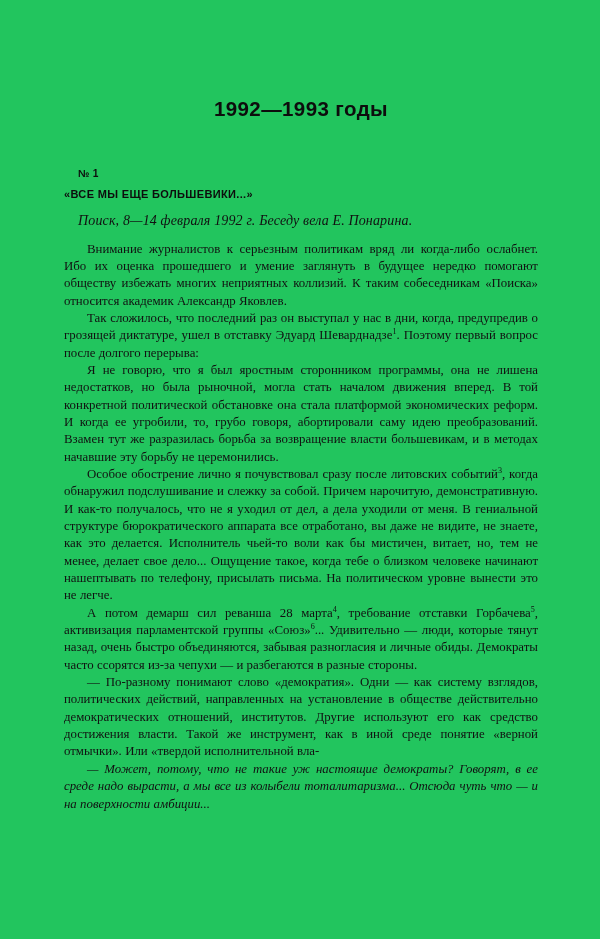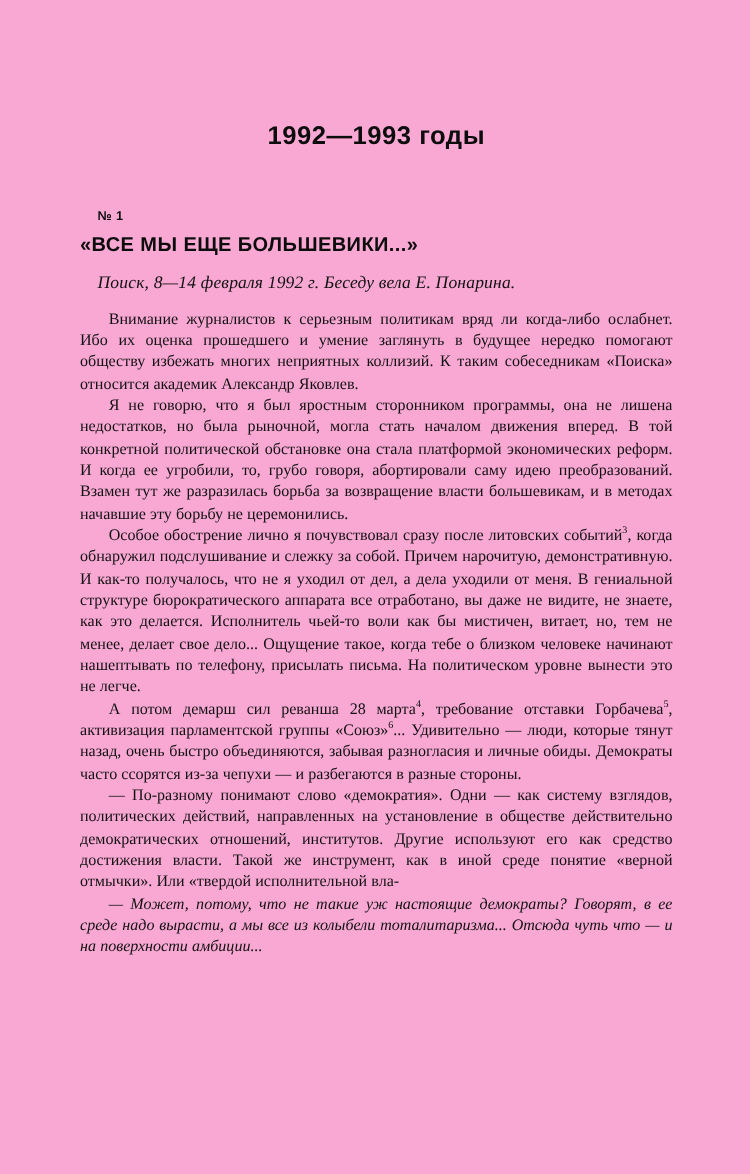--- a/index.html
+++ b/index.html
@@ -13,21 +13,21 @@
     position: relative;
     font-family: "Liberation Serif", serif;
     color: #111111;
     overflow: hidden;
   }
   .page {
     position: absolute;
     left: 0; top: 0;
     width: 600px;
     height: 939px;
-    background: #f9a8d4;
+    background: #22c55e;
   }
   .content {
     position: absolute;
     left: 64px;
     top: 0;
     width: 474px;
   }
 
   
   .chapter-title {
@@ -50,21 +50,21 @@
     margin: 0;
     padding-top: 47px;
     padding-left: 14px;
     color: #0d0d0d;
   }
 
   
   .doc-headline {
     font-family: "Liberation Sans", sans-serif;
     font-weight: bold;
-    font-size: 16px;
+    font-size: 11px;
     letter-spacing: 0.35px;
     margin: 0;
     padding-top: 8.5px;
     color: #0d0d0d;
   }
 
   
   .doc-source {
     font-family: "Liberation Serif", serif;
     font-style: italic;
@@ -109,20 +109,21 @@
     <p class="doc-number">№ 1</p>
 
     <p class="doc-headline">«ВСЕ МЫ ЕЩЕ БОЛЬШЕВИКИ...»</p>
 
     <p class="doc-source">Поиск, 8—14 февраля 1992 г. Беседу вела Е. Понарина.</p>
 
     <div class="body-block">
 
       <p class="para"><span>Внимание журналистов к серьезным политикам вряд ли когда-либо ослабнет. Ибо их оценка прошедшего и умение заглянуть в будущее нередко помогают обществу избежать многих неприятных коллизий. К таким собеседникам «Поиска» относится академик Александр Яковлев.</span></p>
 
+      <p class="para"><span>Так сложилось, что последний раз он выступал у нас в дни, когда, предупредив о грозящей диктатуре, ушел в отставку Эдуард Шеварднадзе</span><sup class="fn">1</sup><span>. Поэтому первый вопрос после долгого перерыва:</span></p>
 
 
 
       <p class="para"><span>Я не говорю, что я был яростным сторонником программы, она не лишена недостатков, но была рыночной, могла стать началом движения вперед. В той конкретной политической обстановке она стала платформой экономических реформ. И когда ее угробили, то, грубо говоря, абортировали саму идею преобразований. Взамен тут же разразилась борьба за возвращение власти большевикам, и в методах начавшие эту борьбу не церемонились.</span></p>
 
       <p class="para"><span>Особое обострение лично я почувствовал сразу после литовских событий</span><sup class="fn">3</sup><span>, когда обнаружил подслушивание и слежку за собой. Причем нарочитую, демонстративную. И как-то получалось, что не я уходил от дел, а дела уходили от меня. В гениальной структуре бюрократического аппарата все отработано, вы даже не видите, не знаете, как это делается. Исполнитель чьей-то воли как бы мистичен, витает, но, тем не менее, делает свое дело... Ощущение такое, когда тебе о близком человеке начинают нашептывать по телефону, присылать письма. На политическом уровне вынести это не легче.</span></p>
 
       <p class="para"><span>А потом демарш сил реванша 28 марта</span><sup class="fn">4</sup><span>, требование отставки Горбачева</span><sup class="fn">5</sup><span>, активизация парламентской группы «Союз»</span><sup class="fn">6</sup><span>... Удивительно — люди, которые тянут назад, очень быстро объединяются, забывая разногласия и личные обиды. Демократы часто ссорятся из-за чепухи — и разбегаются в разные стороны.</span></p>
 
       <p class="para"><span>— По-разному понимают слово «демократия». Одни — как систему взглядов, политических действий, направленных на установление в обществе действительно демократических отношений, институтов. Другие используют его как средство достижения власти. Такой же инструмент, как в иной среде понятие «верной отмычки». Или «твердой исполнительной вла-</span></p>

